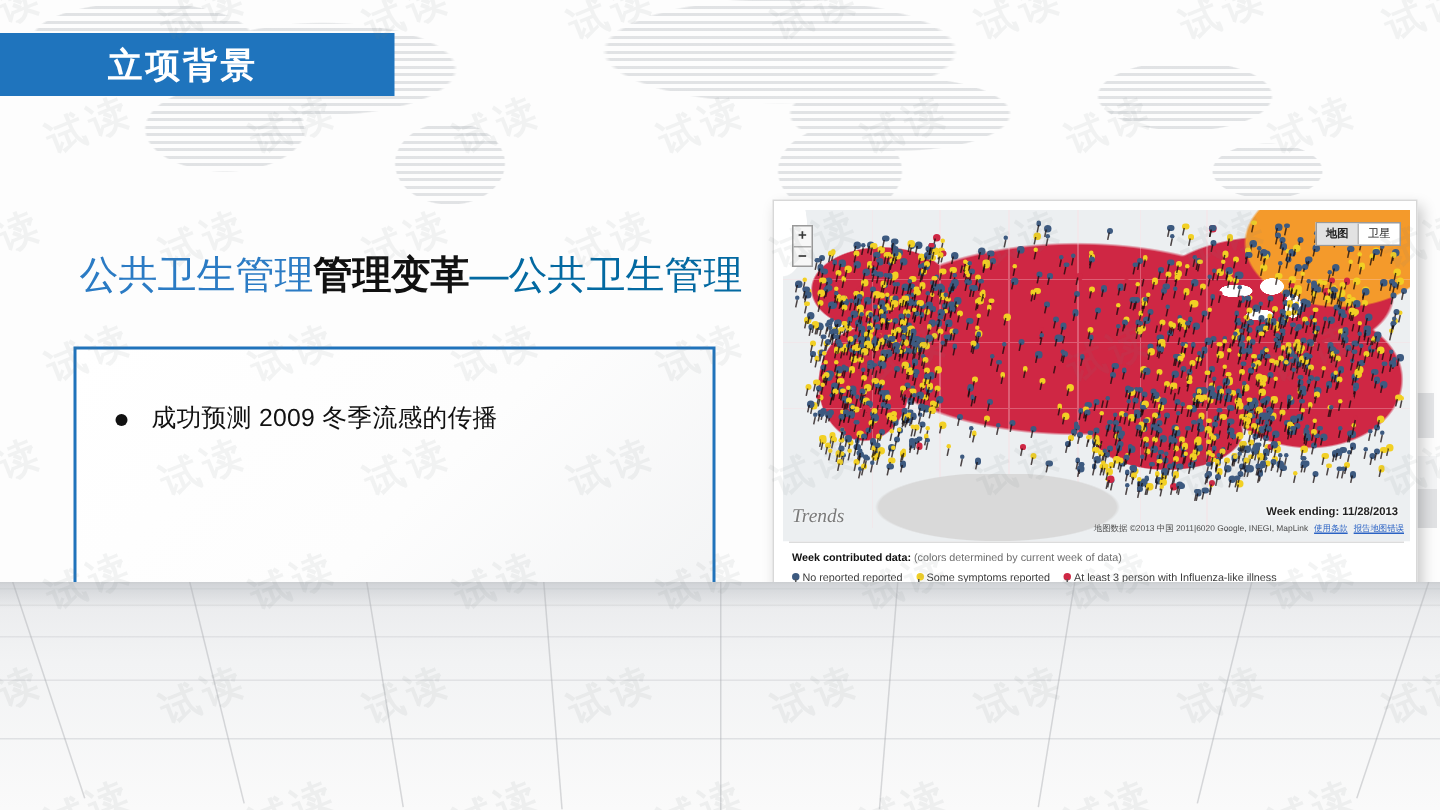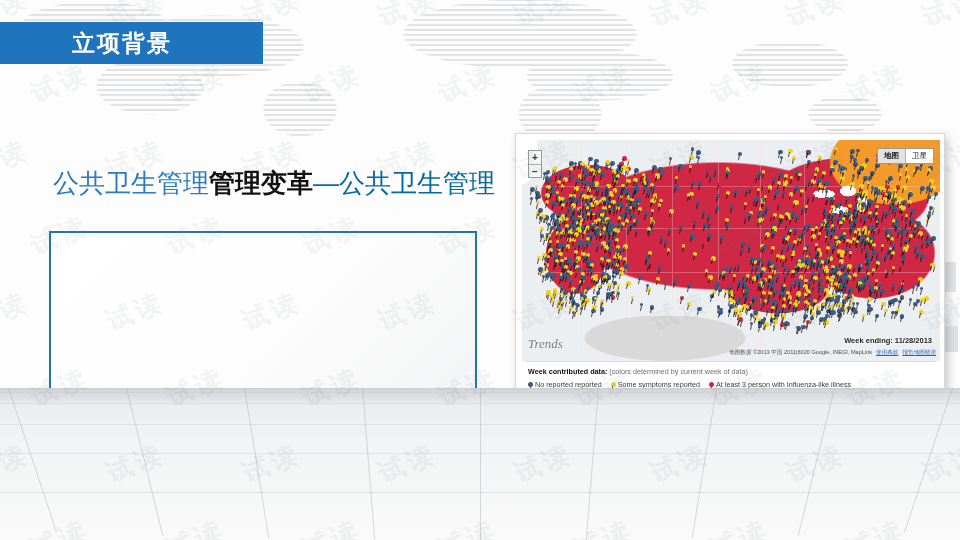--- a/index.html
+++ b/index.html
@@ -234,20 +234,24 @@
   <div class="titlebar">
     <div class="txt">立项背景</div>
   </div>
 
   <div class="heading">
     <span class="b1">公共卫生管理</span><span class="b2">管理变革</span><span class="b3">—公共卫生管理</span>
   </div>
 
   <div class="bulletbox">
     <ul class="blist">
+      <li class="bli second">
+        <span class="dot"></span>
+        <span class="btext"> 成功预测 2009 冬季流感的传播</span>
+      </li>
     </ul>
   </div>
 
   <div class="shot">
     <div class="shot-inner">
 
       <div class="mapwrap">
         <div class="usbody"></div>
         <div class="canada"></div>
         <div class="statelines"></div>

